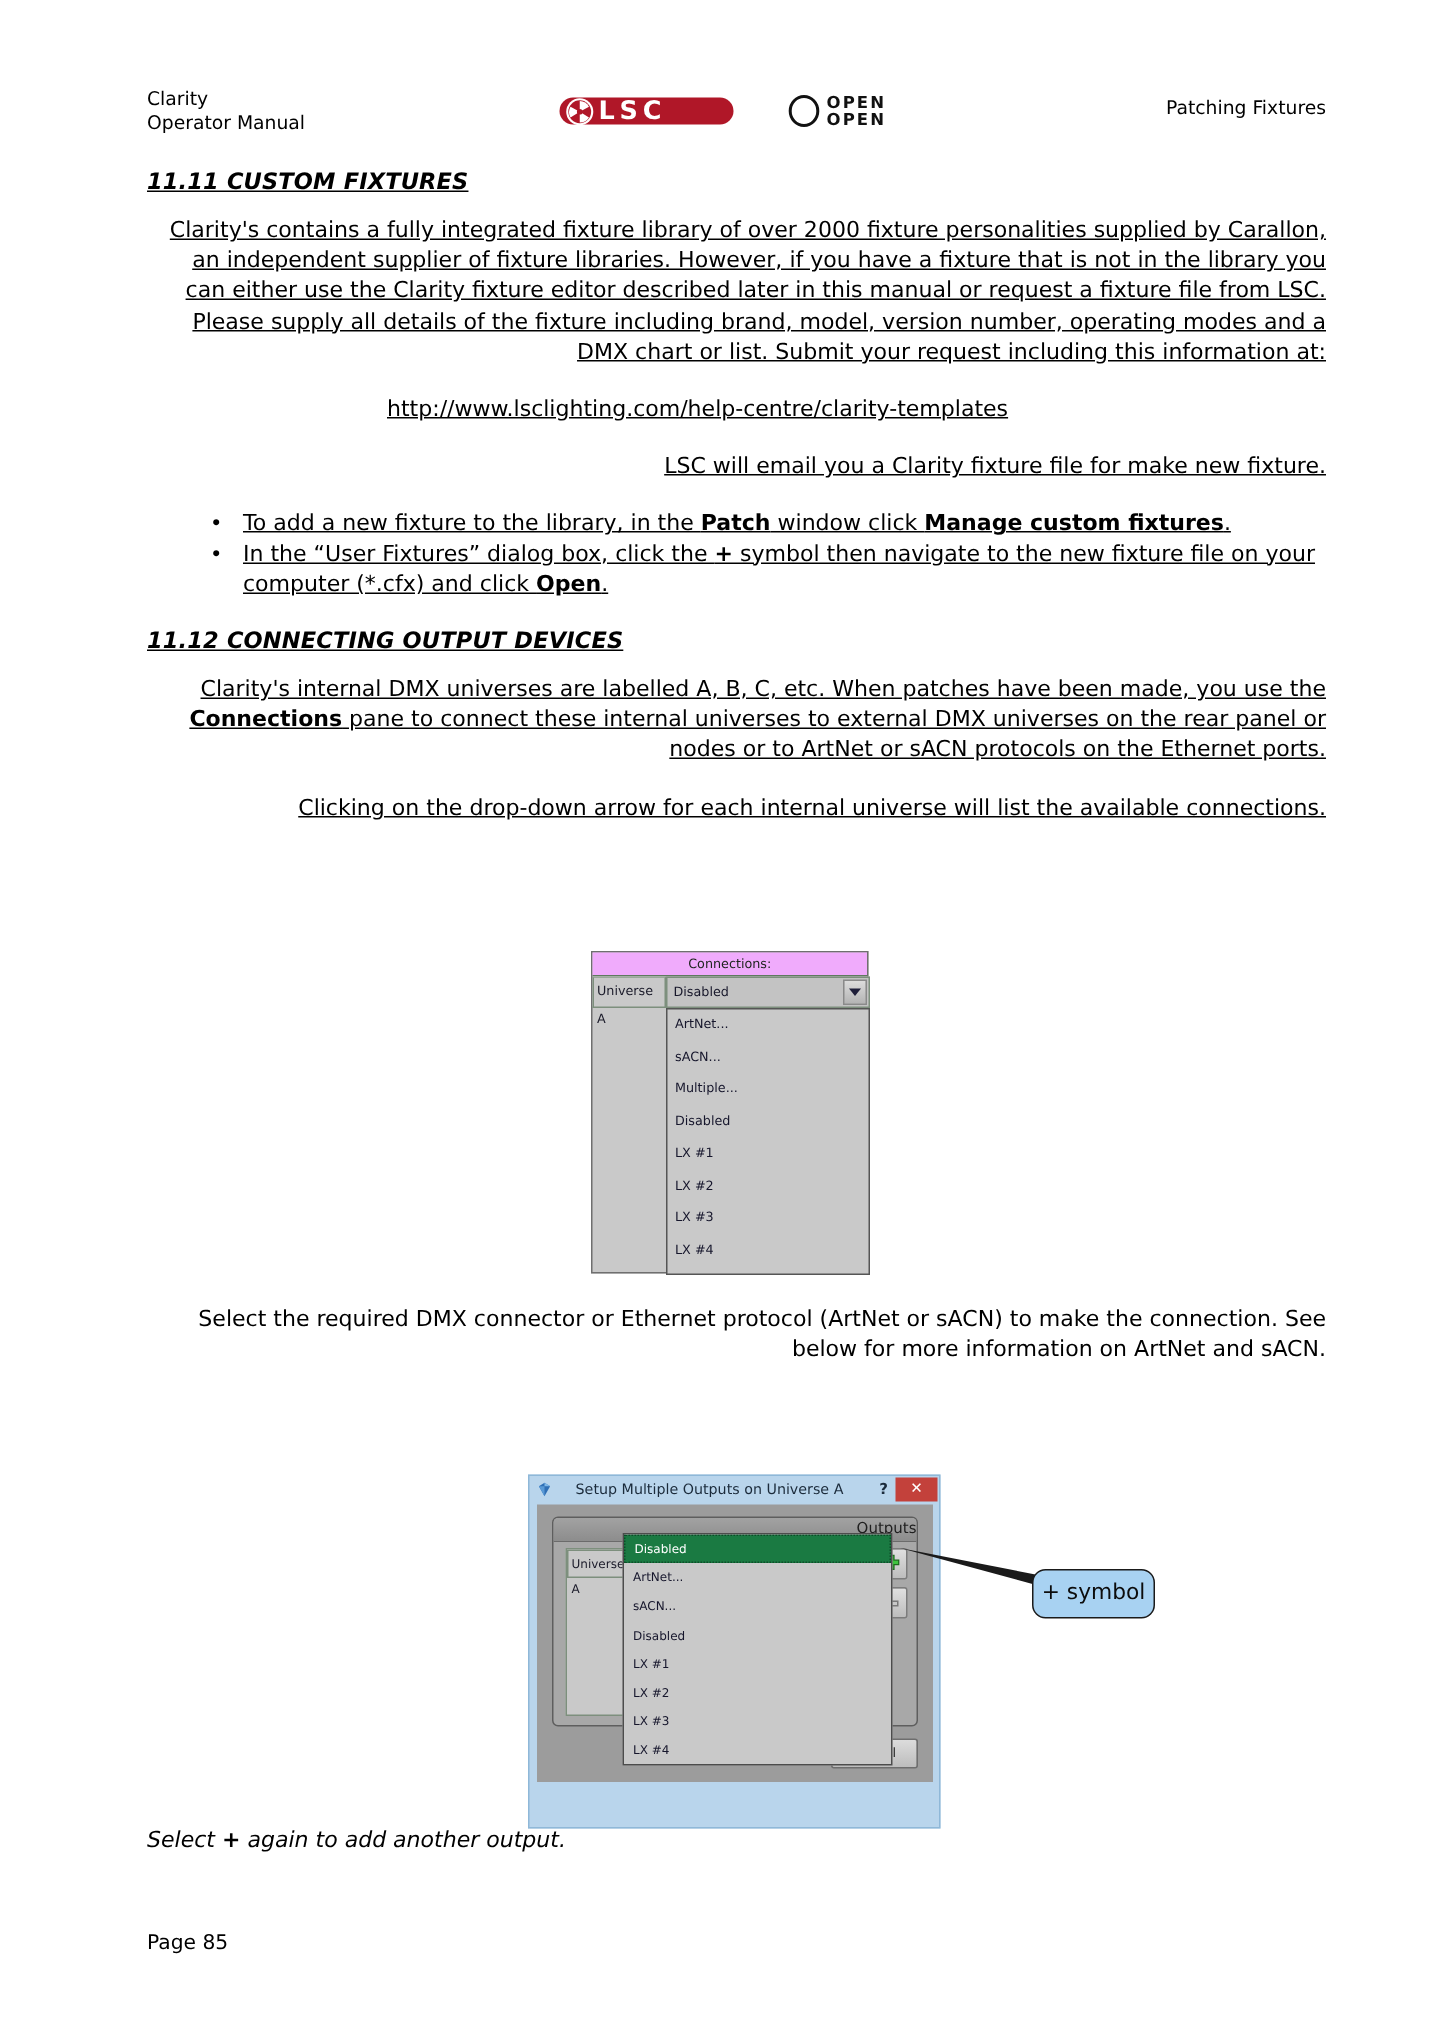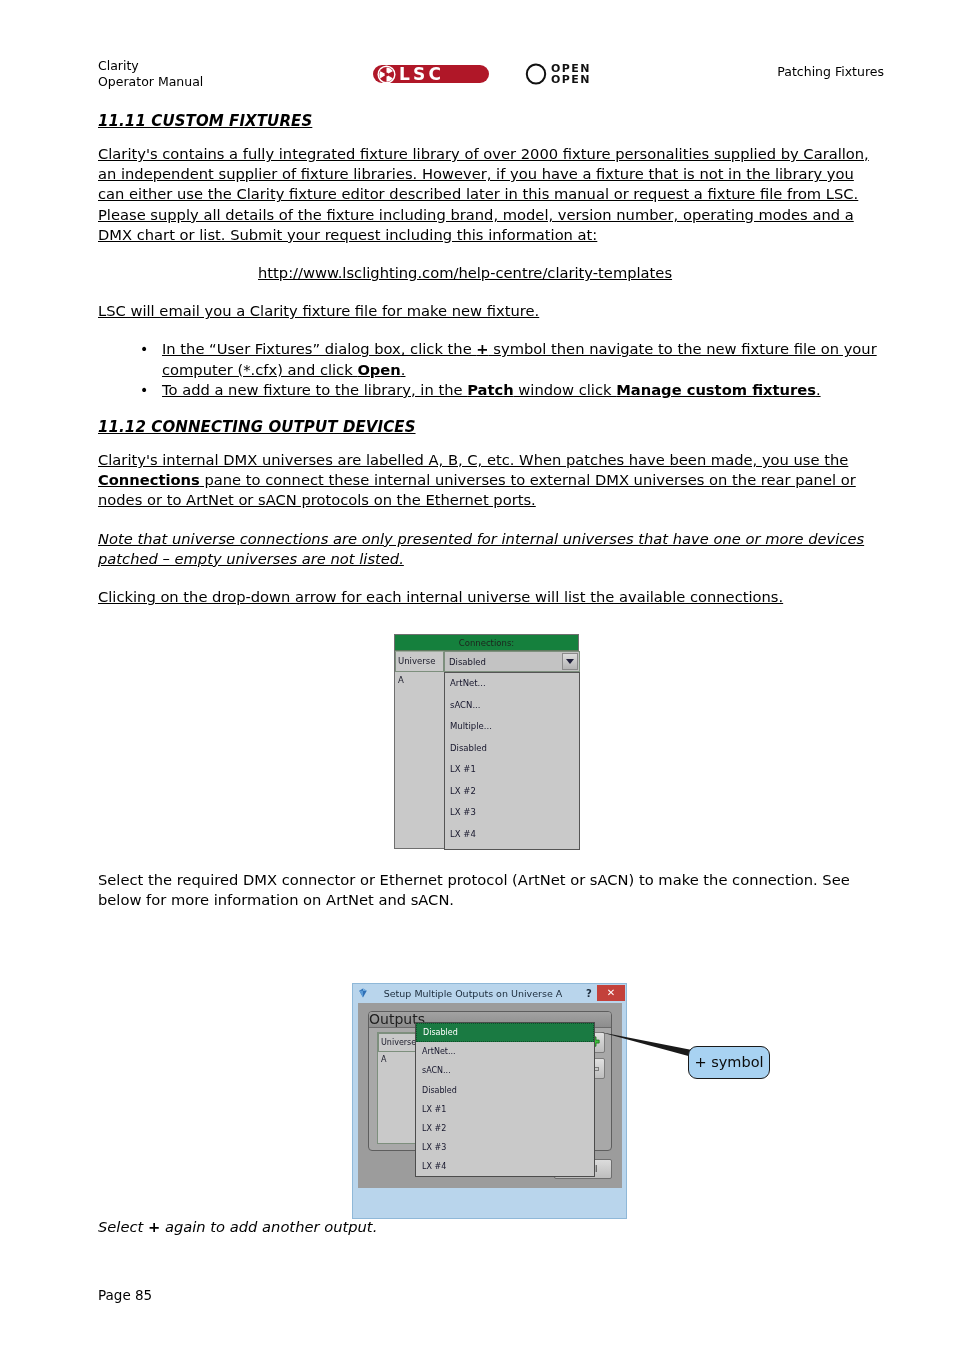--- a/index.html
+++ b/index.html
@@ -108,21 +108,21 @@
     font-size: 15px;
     font-weight: bold;
     font-style: italic;
     margin: 0 0 14px 0;
     letter-spacing: 0.1px;
   }
   p.body {
     font-size: 14.7px;
     line-height: 20.2px;
     margin: 0 0 18px 0;
-    text-align: left;
+    text-align: right;
   }
   p.note {
     font-size: 14.7px;
     line-height: 20.2px;
     font-style: italic;
     margin: 0 0 18px 0;
   }
   p.center-url {
     font-size: 14.7px;
     line-height: 20.2px;
@@ -163,21 +163,21 @@
     position: absolute;
     left: 0; top: 0;
     width: 185px;
     height: 215px;
     background: #c9c9c9;
     border: 1px solid #6f6f6f;
     box-sizing: border-box;
   }
   .conn-title {
     height: 16px;
-    background: #15803d;
+    background: #f0abfc;
     border-bottom: 1px solid #5f7a5f;
     color: #1d241d;
     font-size: 8.5px;
     text-align: center;
     line-height: 16px;
     box-sizing: border-box;
   }
   .conn-row {
     position: absolute;
     left: 0;
@@ -319,22 +319,22 @@
     background: #a8a8a8;
     border: 1px solid #5e5e5e;
     border-radius: 4px;
     box-sizing: border-box;
   }
   .group-title {
     height: 15px;
     background: linear-gradient(#a2a2a2,#8d8d8d);
     border-bottom: 1px solid #6b6b6b;
     border-radius: 3px 3px 0 0;
-    font-size: 14px;
-    text-align: left;
+    font-size: 10px;
+    text-align: right;
     line-height: 15px;
     color: #1f1f1f;
   }
   .out-inner {
     position: absolute;
     left: 8px;
     top: 20px;
     width: 212px;
     height: 112px;
     background: #c9c9c9;
@@ -524,29 +524,28 @@
 
     <h2 class="sec">11.11 CUSTOM FIXTURES</h2>
 
     <p class="body">Clarity's contains a fully integrated fixture library of over 2000 fixture personalities supplied by Carallon, an independent supplier of fixture libraries. However, if you have a fixture that is not in the library you can either use the Clarity fixture editor described later in this manual or request a fixture file from LSC. Please supply all details of the fixture including brand, model, version number, operating modes and a DMX chart or list. Submit your request including this information at:</p>
 
     <p class="center-url">http://www.lsclighting.com/help-centre/clarity-templates</p>
 
     <p class="body">LSC will email you a Clarity fixture file for make new fixture.</p>
 
     <ul class="bullets">
+      <li><span>To add a new fixture to the library, in the </span><b>Patch</b><span> window click </span><b>Manage custom fixtures</b><span>.</span></li>
       <li><span>In the “User Fixtures” dialog box, click the </span><b class="plus-b">+</b><span> symbol then navigate to the new fixture file on your computer (*.cfx) and click </span><b>Open</b><span>.</span></li>
-      <li><span>To add a new fixture to the library, in the </span><b>Patch</b><span> window click </span><b>Manage custom fixtures</b><span>.</span></li>
     </ul>
 
     <h2 class="sec">11.12 CONNECTING OUTPUT DEVICES</h2>
 
     <p class="body"><span>Clarity's internal DMX universes are labelled A, B, C, etc. When patches have been made, you use the </span><b>Connections</b><span> pane to connect these internal universes to external DMX universes on the rear panel or nodes or to ArtNet or sACN protocols on the Ethernet ports.</span></p>
 
-    <p class="note">Note that universe connections are only presented for internal universes that have one or more devices patched – empty universes are not listed.</p>
 
     <p class="body">Clicking on the drop-down arrow for each internal universe will list the available connections.</p>
 
   </div>
 
   <div class="fig1">
     <div class="conn-panel">
       <div class="conn-title">Connections:</div>
 
       <div class="conn-row">

